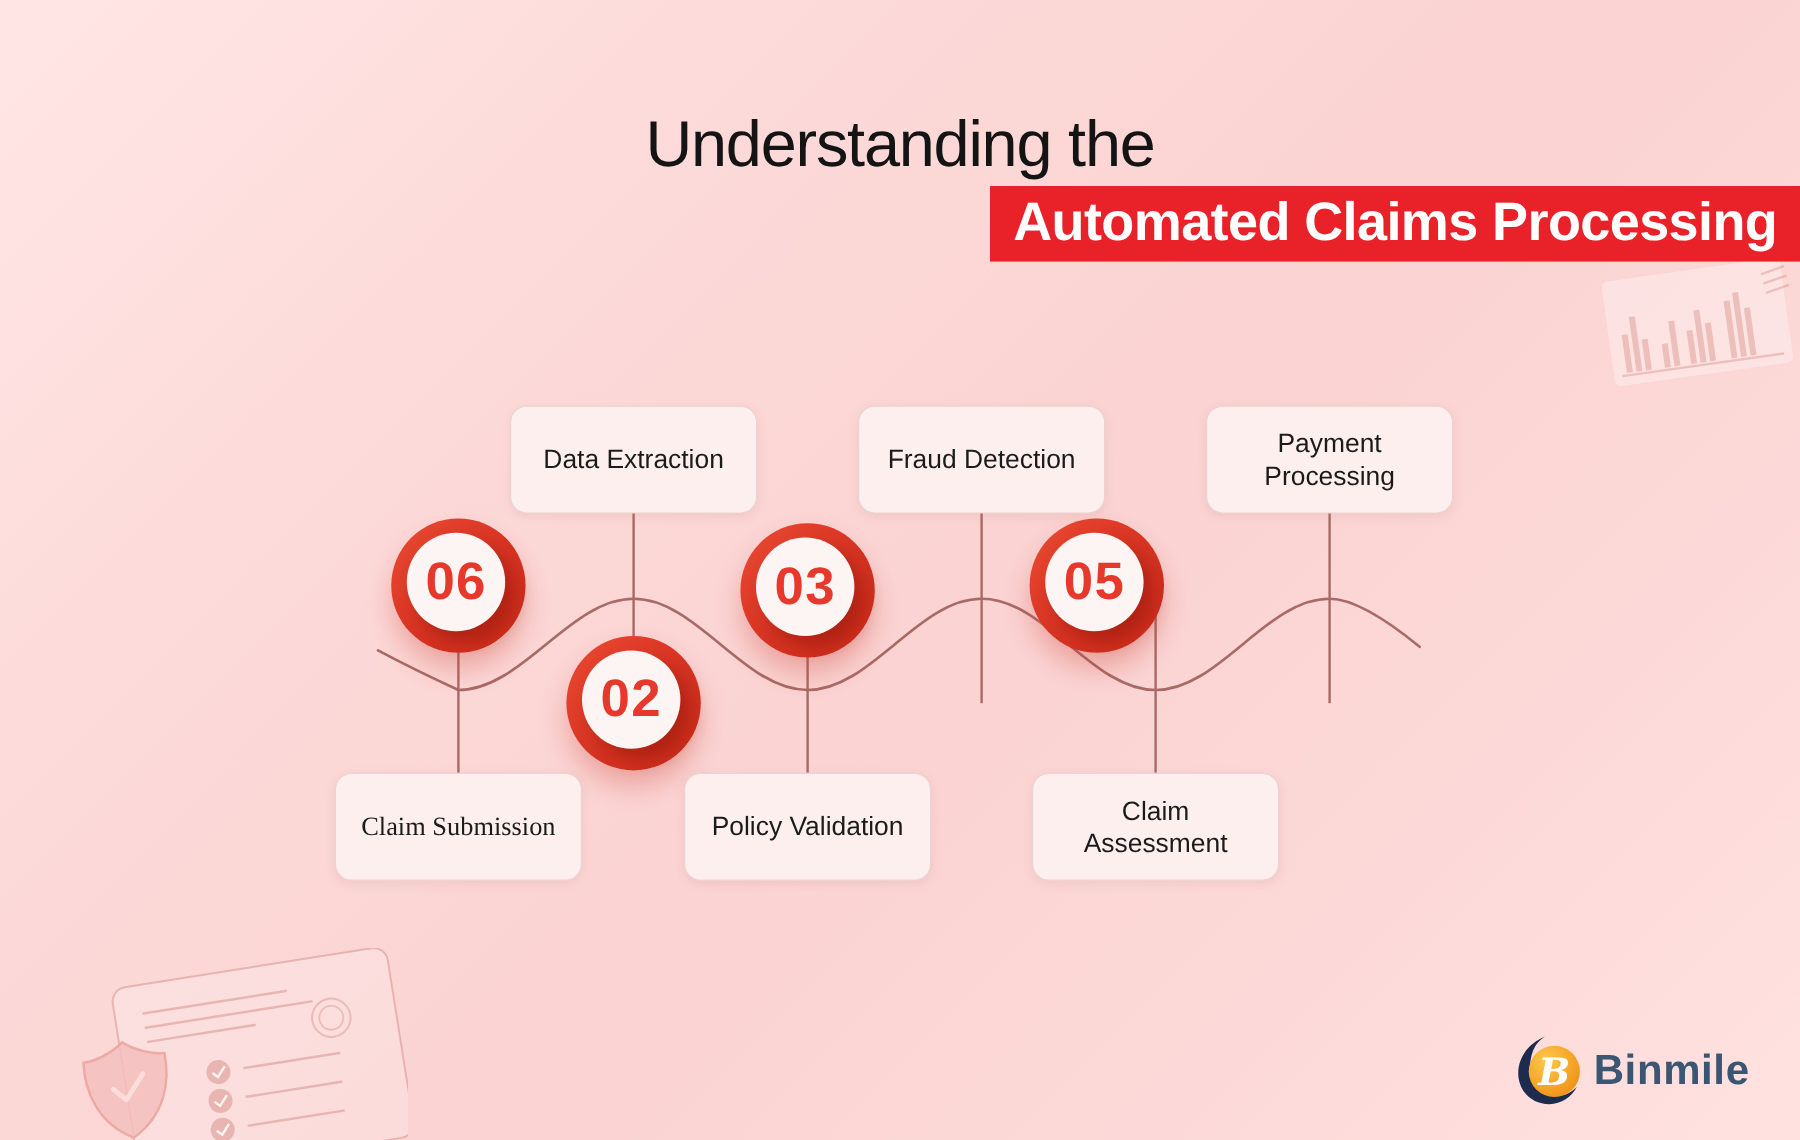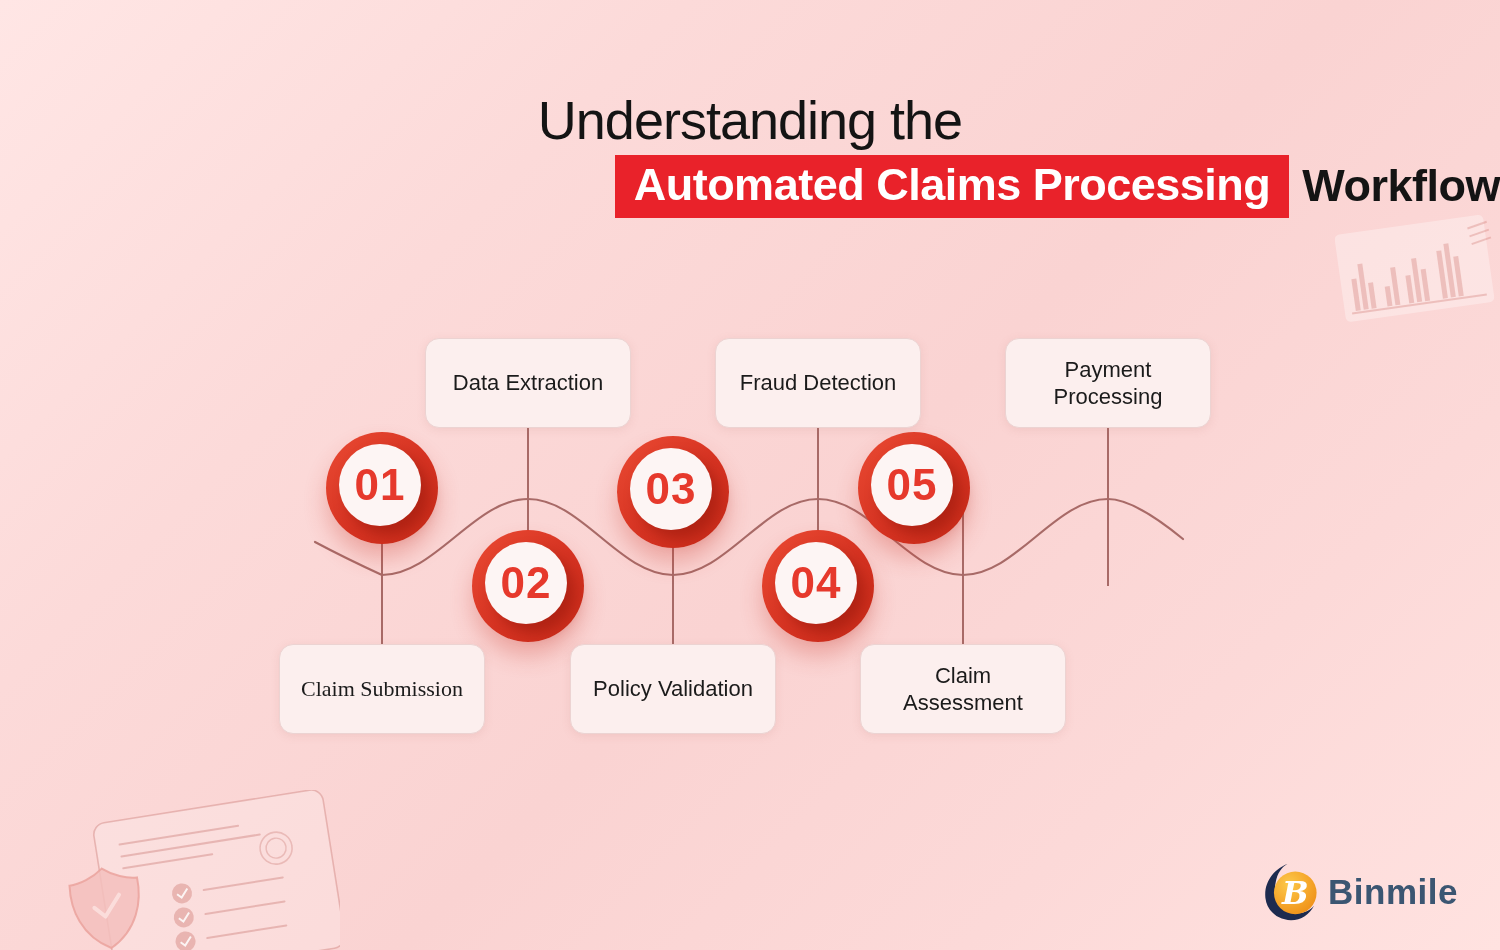--- a/index.html
+++ b/index.html
@@ -102,21 +102,20 @@
     <g transform="rotate(-7 80 130)">
       <path d="M78,78 C68,86 54,91 44,91 C42,115 50,143 78,158 C106,143 114,115 112,91 C102,91 88,86 78,78 Z" fill="rgba(243,192,189,0.85)" stroke="rgba(235,165,160,0.9)" stroke-width="2"></path>
       <polyline points="66,116 76,126 92,106" fill="none" stroke="rgba(252,224,222,0.9)" stroke-width="4" stroke-linecap="round" stroke-linejoin="round"></polyline>
     </g>
   </svg>
 
   <div class="title-wrap">
     <div class="title-line1">Understanding the</div>
     <div class="title-line2">
       <span class="title-highlight">Automated Claims Processing</span>
-      <span class="title-suffix">Workflow</span>
     </div>
   </div>
 
   <svg class="flow-svg" width="1500" height="950" viewBox="0 0 1500 950">
     <path d="M 315 542 Q 345 558 382 575
              C 435 575 475 499 528 499
              C 581 499 620 575 673 575
              C 726 575 765 499 818 499
              C 871 499 910 575 963 575
              C 1016 575 1055 499 1108 499
@@ -126,36 +125,31 @@
       <line x1="528" y1="426" x2="528" y2="586"></line>
       <line x1="673" y1="488" x2="673" y2="644"></line>
       <line x1="818" y1="426" x2="818" y2="586"></line>
       <line x1="963" y1="488" x2="963" y2="644"></line>
       <line x1="1108" y1="426" x2="1108" y2="586"></line>
     </g>
   </svg>
 
   <div class="step-circle" style="left:326px;top:432px;">
     <div class="inner">
-      <span class="step-number">01</span>
+      <span class="step-number">06</span>
     </div>
   </div>
   <div class="step-circle" style="left:472px;top:530px;">
     <div class="inner">
       <span class="step-number">02</span>
     </div>
   </div>
   <div class="step-circle" style="left:617px;top:436px;">
     <div class="inner">
       <span class="step-number">03</span>
-    </div>
-  </div>
-  <div class="step-circle" style="left:762px;top:530px;">
-    <div class="inner">
-      <span class="step-number">04</span>
     </div>
   </div>
   <div class="step-circle" style="left:858px;top:432px;">
     <div class="inner">
       <span class="step-number">05</span>
     </div>
   </div>
 
   <div class="step-label" style="left:279px;top:644px;font-family:Liberation Serif, serif;">Claim Submission</div>
   <div class="step-label" style="left:425px;top:338px;">Data Extraction</div>

